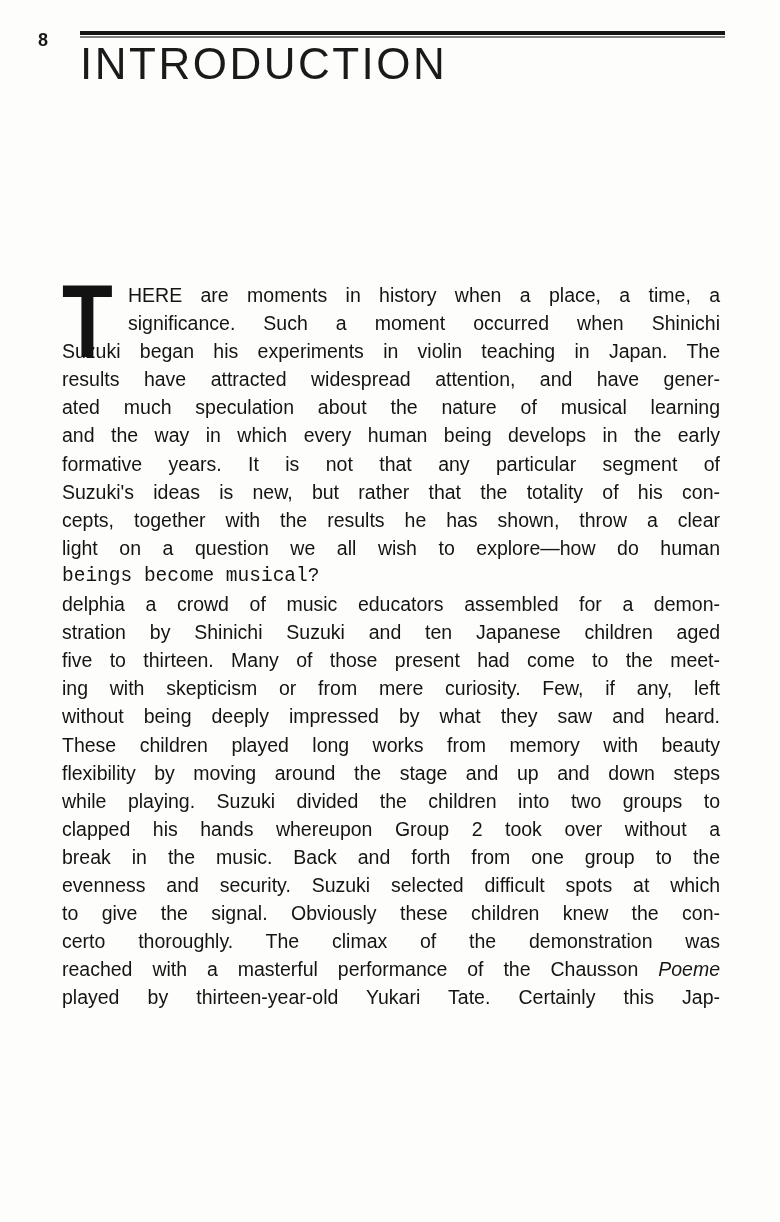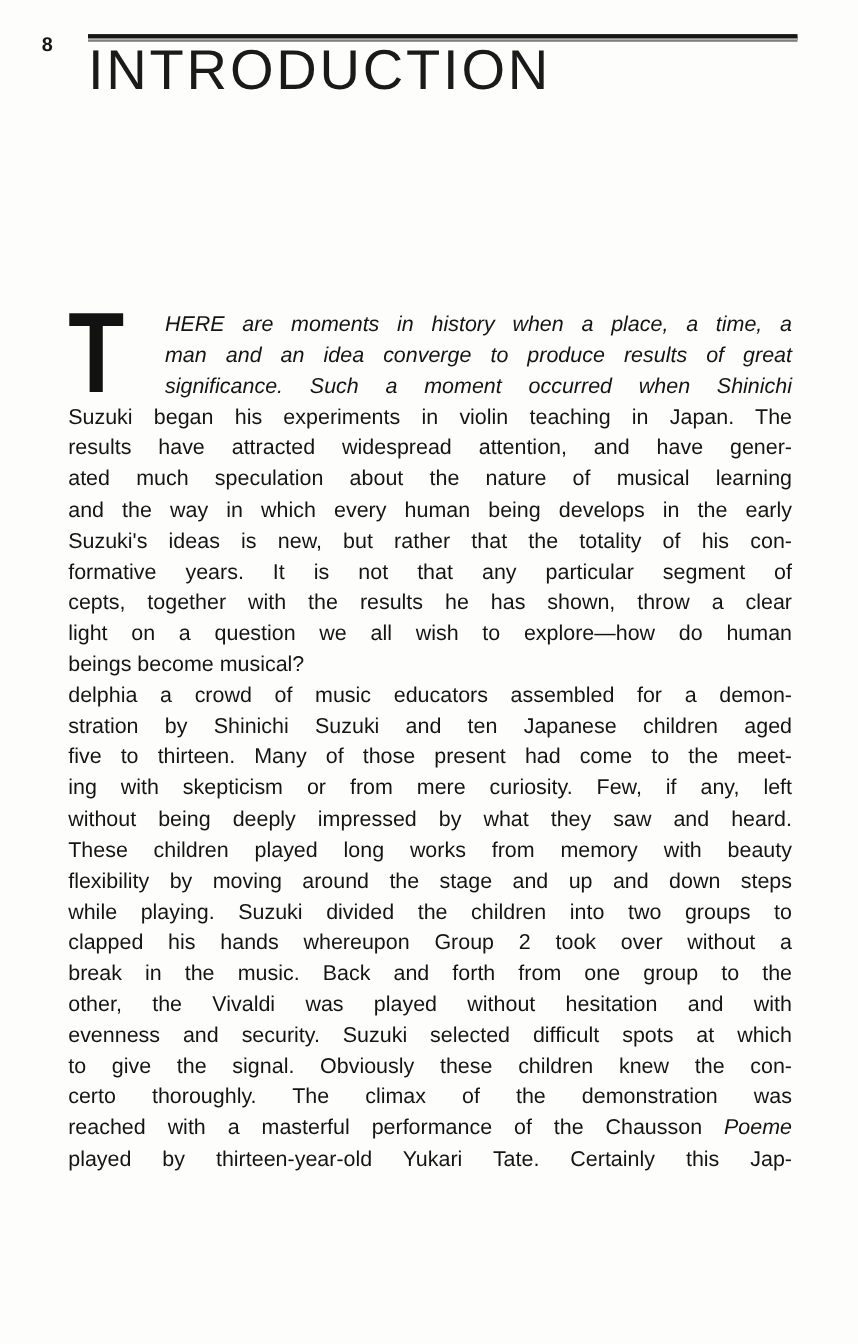--- a/index.html
+++ b/index.html
@@ -29,21 +29,21 @@
     height: 4px;
     background: #161616;
     border-bottom: 1px solid #fdfdfb;
     box-shadow: 0 2px 0 rgba(22,22,22,0.55);
   }
   .page-title {
     position: absolute;
     left: 80px;
     top: 40px;
     margin: 0;
-    font-size: 51px;
+    font-size: 44px;
     font-weight: 400;
     letter-spacing: 2.5px;
     line-height: 48px;
     color: #1a1a1a;
   }
   .body-text {
     position: absolute;
     left: 62px;
     top: 281px;
     width: 658px;
@@ -56,23 +56,24 @@
     line-height: 28.1px;
     text-align: justify;
     text-align-last: justify;
     -moz-text-align-last: justify;
     overflow: visible;
     white-space: normal;
   }
   .line.last {
     text-align: center;
     text-align-last: left;
+    font-family: Liberation Mono, monospace;
     -moz-text-align-last: left;
   }
-  .line.dc { margin-left: 88px; font-style: italic; }
+  .line.dc { margin-left: 66px; }
   .line.ind { text-indent: 26px; }
   .drop-cap {
     position: absolute;
     left: 0;
     top: -12px;
     font-size: 104px;
     font-weight: 700;
     line-height: 1;
     letter-spacing: 0;
     transform: scaleX(0.8);
@@ -90,45 +91,43 @@
 
   <div class="title-rule"></div>
 
   <h1 class="page-title">INTRODUCTION</h1>
 
   <div class="body-text">
 
     <div class="para">
       <span class="drop-cap">T</span>
     <div class="line dc"><span>HERE are moments in history when a place, a time, a</span></div>
-        <div class="line dc"><span>man and an idea converge to produce results of great</span></div>
         <div class="line dc"><span>significance. Such a moment occurred when Shinichi</span></div>
         <div class="line"><span>Suzuki began his experiments in violin teaching in Japan. The</span></div>
         <div class="line"><span>results have attracted widespread attention, and have gener-</span></div>
         <div class="line"><span>ated much speculation about the nature of musical learning</span></div>
         <div class="line"><span>and the way in which every human being develops in the early</span></div>
+        <div class="line"><span>formative years. It is not that any particular segment of</span></div>
         <div class="line"><span>Suzuki's ideas is new, but rather that the totality of his con-</span></div>
-        <div class="line"><span>formative years. It is not that any particular segment of</span></div>
         <div class="line"><span>cepts, together with the results he has shown, throw a clear</span></div>
         <div class="line"><span>light on a question we all wish to explore—how do human</span></div>
         <div class="line last"><span>beings become musical?</span></div>
       </div>
 
     <div class="para">
         <div class="line"><span>delphia a crowd of music educators assembled for a demon-</span></div>
         <div class="line"><span>stration by Shinichi Suzuki and ten Japanese children aged</span></div>
         <div class="line"><span>five to thirteen. Many of those present had come to the meet-</span></div>
         <div class="line"><span>ing with skepticism or from mere curiosity. Few, if any, left</span></div>
         <div class="line"><span>without being deeply impressed by what they saw and heard.</span></div>
         <div class="line"><span>These children played long works from memory with beauty</span></div>
         <div class="line"><span>flexibility by moving around the stage and up and down steps</span></div>
         <div class="line"><span>while playing. Suzuki divided the children into two groups to</span></div>
         <div class="line"><span>clapped his hands whereupon Group 2 took over without a</span></div>
         <div class="line"><span>break in the music. Back and forth from one group to the</span></div>
-        <div class="line"><span>other, the Vivaldi was played without hesitation and with</span></div>
         <div class="line"><span>evenness and security. Suzuki selected difficult spots at which</span></div>
         <div class="line"><span>to give the signal. Obviously these children knew the con-</span></div>
         <div class="line"><span>certo thoroughly. The climax of the demonstration was</span></div>
         <div class="line"><span>reached with a masterful performance of the Chausson </span><i>Poeme</i></div>
         <div class="line"><span>played by thirteen-year-old Yukari Tate. Certainly this Jap-</span></div>
       </div>
 
   </div>
 </div>
 

